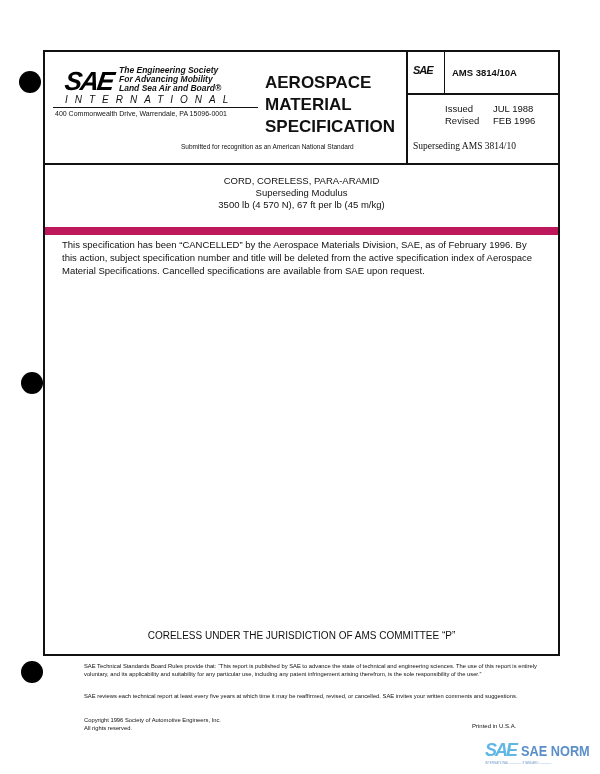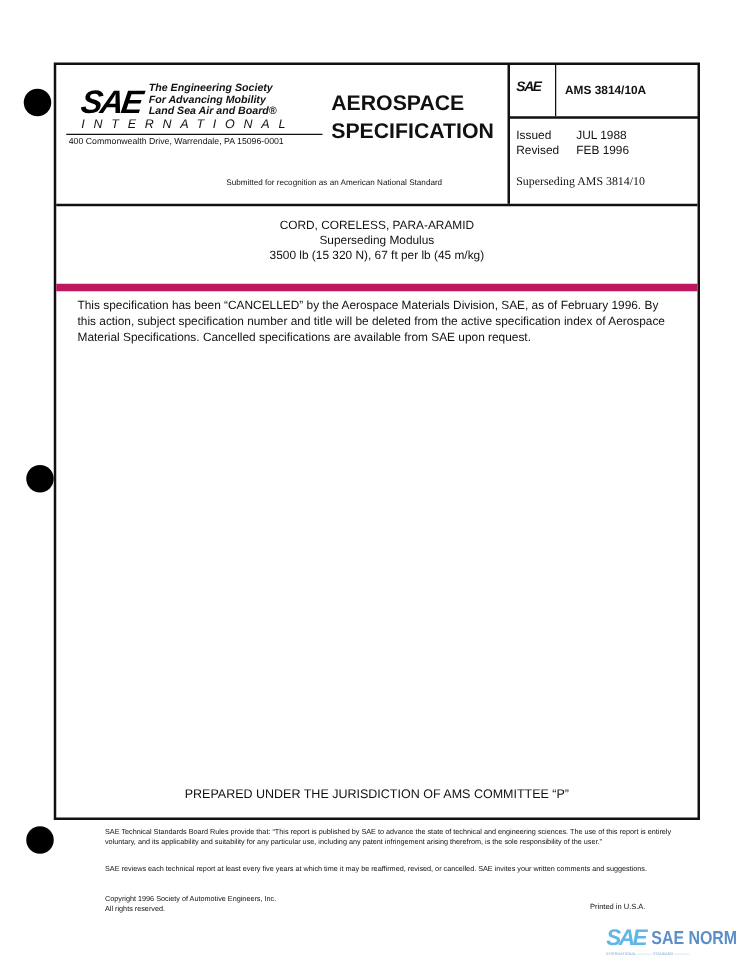--- a/index.html
+++ b/index.html
@@ -25,23 +25,23 @@
   .aero-title {
     position: absolute; left: 220px; top: 20px; font-size: 17px; font-weight: bold; line-height: 22px;
   }
   .submitted { position: absolute; left: 136px; top: 91px; font-size: 6.5px; white-space: nowrap; }
   .right-block { position: absolute; left: 361px; top: 0; width: 152px; height: 111px; border-left: 2px solid #111; }
   .rb-top { position: absolute; left: 0; top: 0; width: 152px; height: 41px; border-bottom: 2px solid #111; }
   .rb-logo { position: absolute; left: 0; top: 0; width: 36px; height: 41px; border-right: 1px solid #111; }
   .rb-logo span { position: absolute; left: 5px; top: 12px; font-size: 11px; font-weight: bold; font-style: italic; letter-spacing: -1px; }
   .rb-num { position: absolute; left: 44px; top: 15px; font-size: 9.5px; font-weight: bold; }
   .rb-dates { position: absolute; left: 5px; top: 51px; font-size: 9.5px; line-height: 12px; }
-  .rb-dates .lbl { display: inline-block; width: 48px; }
+  .rb-dates .lbl { display: inline-block; width: 48px; margin-left: 32px; }
   .rb-supersede { position: absolute; left: 5px; top: 89px; font-size: 9.5px; white-space: nowrap; font-family: Liberation Serif, serif; }
-  .titlebox { position: absolute; left: 0; top: 111px; width: 513px; height: 64px; border-bottom: 6px solid #be185d; text-align: center; }
+  .titlebox { position: absolute; left: 0; top: 111px; width: 513px; height: 64px; border-bottom: 8px solid #be185d; text-align: center; }
   .titlebox div { font-size: 9.5px; line-height: 12px; }
   .titlebox .t1 { margin-top: 12px; }
   .body-text { position: absolute; left: 17px; top: 186px; width: 480px; font-size: 9.5px; line-height: 13px; }
   .prepared { position: absolute; left: 0; top: 578px; width: 513px; text-align: center; font-size: 10px; }
   .footer { position: absolute; left: 84px; font-size: 5.8px; line-height: 8px; width: 470px; }
   .printed { position: absolute; left: 472px; top: 723px; font-size: 6px; }
   .watermark { position: absolute; left: 485px; top: 740px; }
   .wm-sae { position: absolute; left: 0; top: 0; font-size: 18px; font-weight: bold; font-style: italic; color: #5fb7e6; letter-spacing: -2px; }
   .wm-norm { position: absolute; left: 36px; top: 2px; font-size: 15px; font-weight: bold; color: #5b8fc9; white-space: nowrap; transform: scaleX(0.85); transform-origin: left; }
   .wm-sub { position: absolute; left: 0; top: 21px; font-size: 3px; color: #7aa3cf; white-space: nowrap; }
@@ -62,20 +62,21 @@
         <div>For Advancing Mobility</div>
         <div>Land Sea Air and Board®</div>
       </div>
       <div class="intl">INTERNATIONAL</div>
       <div class="addr-line"></div>
       <div class="addr">400 Commonwealth Drive, Warrendale, PA 15096-0001</div>
     </div>
 
     <div class="aero-title">
       <div>AEROSPACE</div>
+      <div>MATERIAL</div>
       <div>SPECIFICATION</div>
     </div>
     <div class="submitted">Submitted for recognition as an American National Standard</div>
 
     <div class="right-block">
       <div class="rb-top">
         <div class="rb-logo">
           <span>SAE</span>
         </div>
         <div class="rb-num">AMS 3814/10A</div>
@@ -84,25 +85,25 @@
         <div><span class="lbl">Issued</span><span>JUL 1988</span></div>
         <div><span class="lbl">Revised</span><span>FEB 1996</span></div>
       </div>
       <div class="rb-supersede">Superseding AMS 3814/10</div>
     </div>
   </div>
 
   <div class="titlebox">
     <div class="t1">CORD, CORELESS, PARA-ARAMID</div>
     <div>Superseding Modulus</div>
-    <div>3500 lb (15 320 N), 67 ft per lb (45 m/kg)</div>
+    <div>3500 lb (4 570 N), 67 ft per lb (45 m/kg)</div>
   </div>
 
   <div class="body-text">This specification has been “CANCELLED” by the Aerospace Materials Division, SAE, as of February 1996.  By this action, subject specification number and title will be deleted from the active specification index of Aerospace Material Specifications.  Cancelled specifications are available from SAE upon request.</div>
-  <div class="prepared">PREPARED UNDER THE JURISDICTION OF AMS COMMITTEE “P”</div>
+  <div class="prepared">CORELESS UNDER THE JURISDICTION OF AMS COMMITTEE “P”</div>
 </div>
 
 <div class="footer" style="top:662px;">SAE Technical Standards Board Rules provide that: “This report is published by SAE to advance the state of technical and engineering sciences.  The use of this report is entirely voluntary, and its applicability and suitability for any particular use, including any patent infringement arising therefrom, is the sole responsibility of the user.”</div>
 <div class="footer" style="top:692px;">SAE reviews each technical report at least every five years at which time it may be reaffirmed, revised, or cancelled.  SAE invites your written comments and suggestions.</div>
 <div class="footer" style="top:716px;">
   <div>Copyright 1996 Society of Automotive Engineers, Inc.</div>
   <div>All rights reserved.</div>
 </div>
 <div class="printed">Printed in U.S.A.</div>
 

